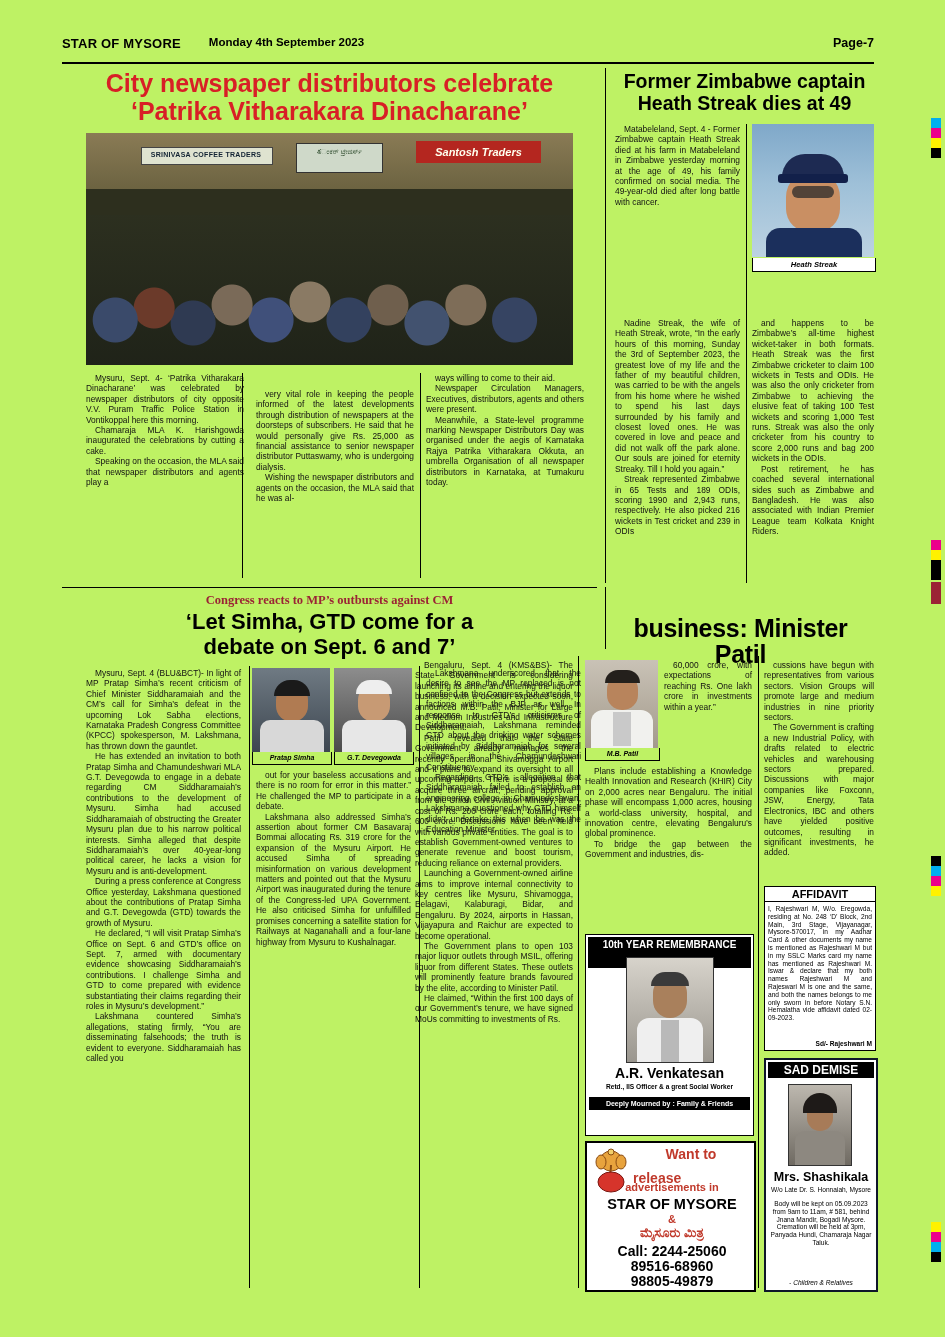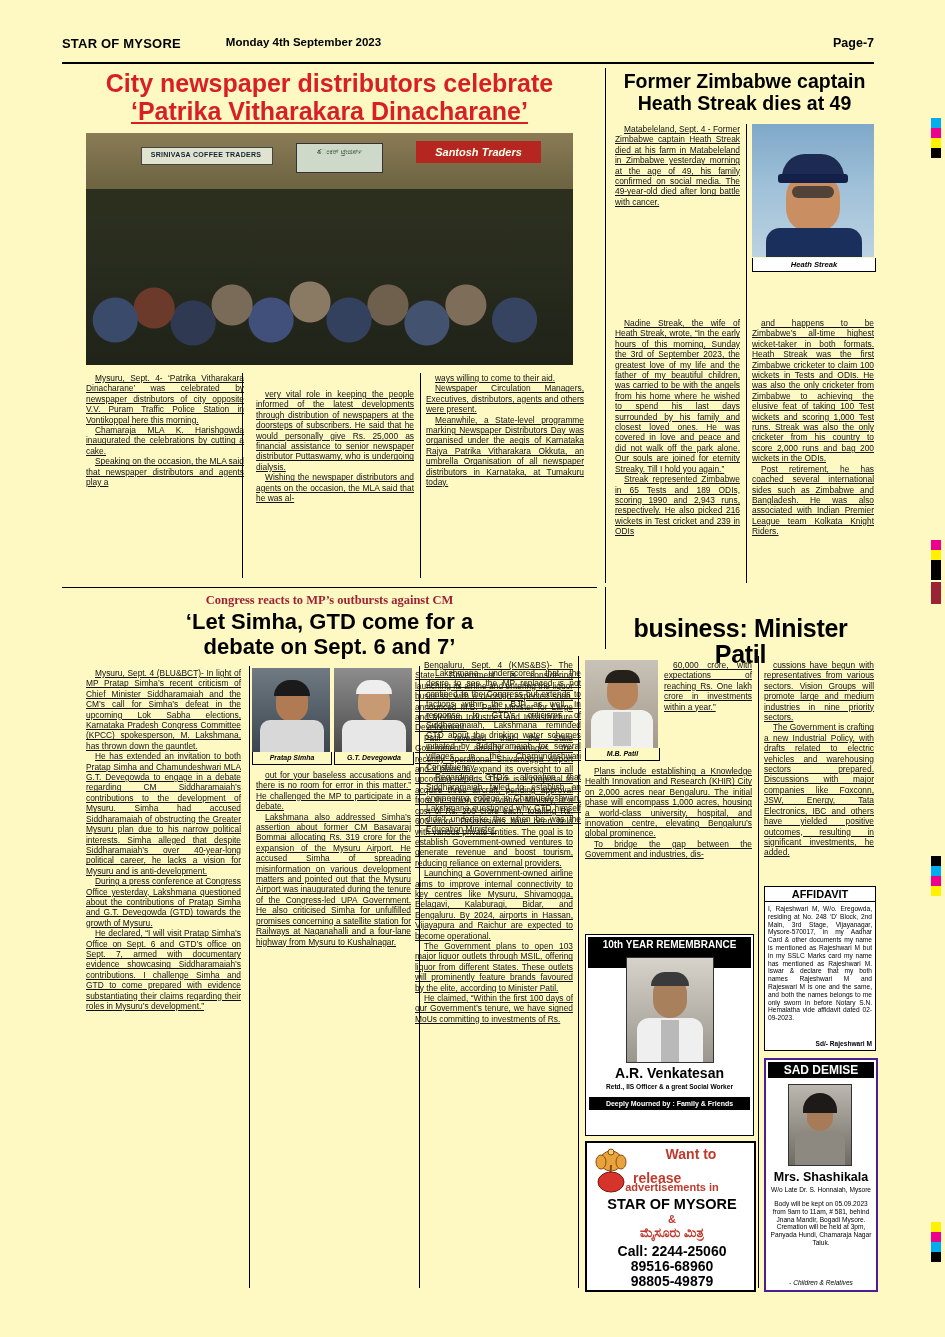--- a/index.html
+++ b/index.html
@@ -1,42 +1,42 @@
 <!DOCTYPE html>
 <html><head>
 <meta charset="utf-8">
 <style>
   html,body{margin:0;padding:0;background:#d8d8d8;}
   body{font-family:"Liberation Sans", sans-serif;}
   .page{
-    position:relative;width:945px;height:1337px;background:#fef9c3;margin:0 auto;
+    position:relative;width:945px;height:1337px;background:#bef264;margin:0 auto;
     overflow:hidden;
   }
   
   .regbar{position:absolute;right:4px;width:10px;}
   .regbar div{width:10px;height:10px;}
   .sheet{position:absolute;left:62px;top:36px;width:812px;height:1258px;}
 
   
   .masthead{position:absolute;left:0;top:0;width:812px;height:26px;
     border-bottom:2px solid #000;display:flex;align-items:flex-start;}
   .mh-left{font-weight:bold;font-size:13px;letter-spacing:.2px;}
-  .mh-center{font-weight:bold;font-size:11.5px;margin-left:45px;}
+  .mh-center{font-weight:bold;font-size:11.5px;margin-left:28px;}
   .mh-right{margin-left:auto;font-weight:bold;font-size:12.5px;}
 
   .col-rule{position:absolute;background:#000;width:1px;}
   .hrule{position:absolute;background:#000;height:1px;}
 
   h1.head-red{
     color:#d81f26;font-weight:bold;text-align:center;line-height:1.05;margin:0;
   }
   .hl-blk{color:#000;font-weight:bold;text-align:center;line-height:1.02;margin:0;}
 
   .body-txt{font-size:8.4px;line-height:10.4px;text-align:justify;color:#111;}
-  .body-txt p{margin:0 0 0 0;text-indent:9px;text-decoration:underline;}
+  .body-txt p{margin:0 0 0 0;text-indent:9px;}
   .body-txt p.first{text-indent:9px;}
   .cap{font-size:7.6px;font-style:italic;text-align:center;font-weight:bold;}
 
   .photo{background:#6d7a63;position:relative;overflow:hidden;}
   .ph-grad{position:absolute;inset:0;}
 
   .boxline{border:1px solid #000;}
 
   .tiny{font-size:6.6px;line-height:7.8px;}
   .blackbar{background:#000;color:#fff;font-weight:bold;text-align:center;}
@@ -79,21 +79,21 @@
 
     <div class="masthead">
       <div class="mh-left">STAR OF MYSORE</div>
       <div class="mh-center">Monday 4th September 2023</div>
       <div class="mh-right">Page-7</div>
     </div>
 
     <div class="col-rule" style="left:543px;top:32px;height:515px;"></div>
 
     <h1 class="head-red" style="position:absolute;left:0;top:34px;width:535px;font-size:25px;">City newspaper distributors celebrate</h1>
-    <h1 class="head-red" style="position:absolute;left:0;top:62px;width:535px;font-size:25px;text-decoration:underline;">‘Patrika Vitharakara Dinacharane’</h1>
+    <h1 class="head-red" style="position:absolute;left:0;top:62px;width:535px;font-size:25px;">‘Patrika Vitharakara Dinacharane’</h1>
 
     <div class="photo" style="position:absolute;left:24px;top:97px;width:487px;height:232px;">
       <div class="ph-grad" style="background:
           linear-gradient(#2d2f1e 0 0) ,
           linear-gradient(180deg,#7d6a4b 0%,#6e6a4d 24%,#5d6550 48%,#47503f 72%,#343a2d 100%);"></div>
 
       <div style="position:absolute;left:0;top:0;width:100%;height:56px;background:linear-gradient(180deg,#8a7b55,#6c6341);"></div>
       <div style="position:absolute;left:55px;top:14px;width:130px;height:16px;background:#dfe3d0;border:1px solid #444;"></div>
       <div style="position:absolute;left:58px;top:17px;width:124px;height:10px;font-size:7px;font-weight:bold;color:#123;letter-spacing:.3px;text-align:center;line-height:10px;">SRINIVASA COFFEE TRADERS</div>
       <div style="position:absolute;left:210px;top:10px;width:85px;height:26px;background:#cfd9c9;border:1px solid #333;font-size:7px;text-align:center;color:#1a3a1a;line-height:12px;padding-top:2px;">శಂಕರ್ ಟ್ರೇಡರ್ಸ್</div>
@@ -164,20 +164,21 @@
     <div style="position:absolute;left:0;top:557px;width:535px;text-align:center;color:#9b2335;font-size:12.5px;font-weight:bold;font-family:'Liberation Serif',serif;">Congress reacts to MP’s outbursts against CM</div>
 
     <h1 class="hl-blk" style="position:absolute;left:0;top:575px;width:535px;font-size:22px;">‘Let Simha, GTD come for a</h1>
     <h1 class="hl-blk" style="position:absolute;left:0;top:600px;width:535px;font-size:22px;">debate on Sept. 6 and 7’</h1>
 
     <div class="body-txt" style="position:absolute;left:24px;top:632px;width:155px;height:620px;">
       <p class="first">Mysuru, Sept. 4 (BLU&amp;BCT)- In light of MP Pratap Simha’s recent criticism of Chief Minister Siddharamaiah and the CM’s call for Simha’s defeat in the upcoming Lok Sabha elections, Karnataka Pradesh Congress Committee (KPCC) spokesperson, M. Lakshmana, has thrown down the gauntlet.</p>
       <p>He has extended an invitation to both Pratap Simha and Chamundeshwari MLA G.T. Devegowda to engage in a debate regarding CM Siddharamaiah’s contributions to the development of Mysuru. Simha had accused Siddharamaiah of obstructing the Greater Mysuru plan due to his narrow political interests. Simha alleged that despite Siddharamaiah’s over 40-year-long political career, he lacks a vision for Mysuru and is anti-development.</p>
       <p>During a press conference at Congress Office yesterday, Lakshmana questioned about the contributions of Pratap Simha and G.T. Devegowda (GTD) towards the growth of Mysuru.</p>
       <p>He declared, “I will visit Pratap Simha’s Office on Sept. 6 and GTD’s office on Sept. 7, armed with documentary evidence showcasing Siddharamaiah’s contributions. I challenge Simha and GTD to come prepared with evidence substantiating their claims regarding their roles in Mysuru’s development.”</p>
+      <p>Lakshmana countered Simha’s allegations, stating firmly, “You are disseminating falsehoods; the truth is evident to everyone. Siddharamaiah has called you</p>
     </div>
 
     <div class="photo" style="position:absolute;left:190px;top:632px;width:78px;height:84px;">
       <div class="ph-grad" style="background:linear-gradient(180deg,#6f7a83,#3d4650);"></div>
       <div style="position:absolute;left:24px;top:16px;width:32px;height:38px;border-radius:16px;background:#b07b52;"></div>
       <div style="position:absolute;left:22px;top:12px;width:36px;height:16px;border-radius:18px 18px 0 0;background:#1a1a1a;"></div>
       <div style="position:absolute;left:8px;top:52px;width:64px;height:34px;background:#d8d8d8;border-radius:10px 10px 0 0;"></div>
     </div>
     <div class="photo" style="position:absolute;left:272px;top:632px;width:78px;height:84px;">
       <div class="ph-grad" style="background:linear-gradient(180deg,#8d8d8d,#4a4a4a);"></div>
@@ -271,21 +272,21 @@
       <div style="position:absolute;left:6px;top:115px;width:158px;text-align:center;font-weight:bold;font-size:14px;">89516-68960</div>
       <div style="position:absolute;left:6px;top:130px;width:158px;text-align:center;font-weight:bold;font-size:14px;">98805-49879</div>
     </div>
 
     <div class="boxline" style="position:absolute;left:702px;top:850px;width:110px;height:163px;background:#fff;">
       <div style="text-align:center;font-weight:bold;font-size:11px;border-bottom:1px solid #000;padding:1px 0;">AFFIDAVIT</div>
       <div class="tiny" style="padding:3px;text-align:justify;">I, Rajeshwari M, W/o. Eregowda, residing at No. 248 ‘D’ Block, 2nd Main, 3rd Stage, Vijayanagar, Mysore-570017, in my Aadhar Card &amp; other documents my name is mentioned as Rajeshwari M but in my SSLC Marks card my name has mentioned as Rajeshwari M. Iswar &amp; declare that my both names Rajeshwari M and Rajeswari M is one and the same, and both the names belongs to me only sworn in before Notary S.N. Hemalatha vide affidavit dated 02-09-2023.</div>
       <div class="tiny" style="position:absolute;right:3px;bottom:2px;font-weight:bold;">Sd/- Rajeshwari M</div>
     </div>
 
-    <div class="boxline" style="position:absolute;left:702px;top:1022px;width:110px;height:230px;background:#fff;border:2px solid #4c1d95;">
+    <div class="boxline" style="position:absolute;left:702px;top:1022px;width:110px;height:230px;background:#fff;border:2px solid #0f172a;">
       <div class="blackbar" style="margin:2px;height:16px;line-height:16px;font-size:12px;">SAD DEMISE</div>
       <div class="photo" style="position:absolute;left:22px;top:24px;width:62px;height:80px;border:1px solid #333;">
         <div class="ph-grad" style="background:linear-gradient(180deg,#bdb8af,#6f6a62);"></div>
         <div style="position:absolute;left:18px;top:14px;width:26px;height:32px;border-radius:13px;background:#a77b58;"></div>
         <div style="position:absolute;left:14px;top:8px;width:34px;height:20px;border-radius:17px 17px 0 0;background:#1e1a18;"></div>
         <div style="position:absolute;left:6px;top:46px;width:50px;height:34px;background:#8d8880;border-radius:10px 10px 0 0;"></div>
       </div>
       <div style="position:absolute;left:0;top:110px;width:110px;text-align:center;font-weight:bold;font-size:12.5px;">Mrs. Shashikala</div>
       <div style="position:absolute;left:3px;top:126px;width:104px;text-align:center;font-size:6.6px;">W/o Late Dr. S. Honnaiah, Mysore</div>
       <div class="tiny" style="position:absolute;left:4px;top:140px;width:102px;text-align:center;">Body will be kept on 05.09.2023 from 9am to 11am, # 581, behind Jnana Mandir, Bogadi Mysore. Cremation will be held at 3pm, Panyada Hundi, Chamaraja Nagar Taluk.</div>

